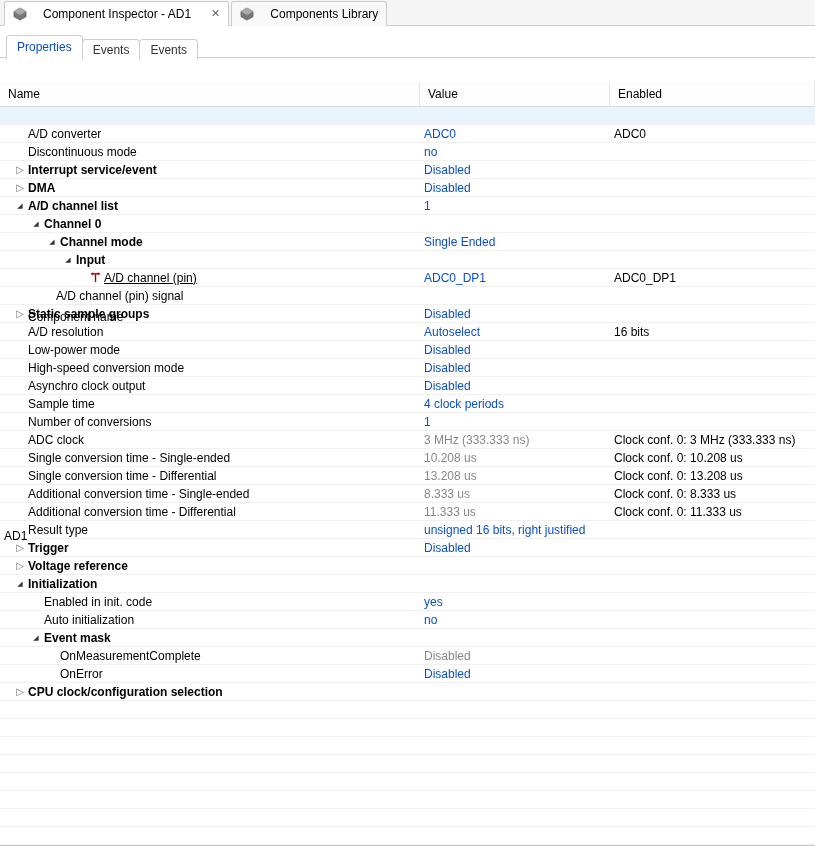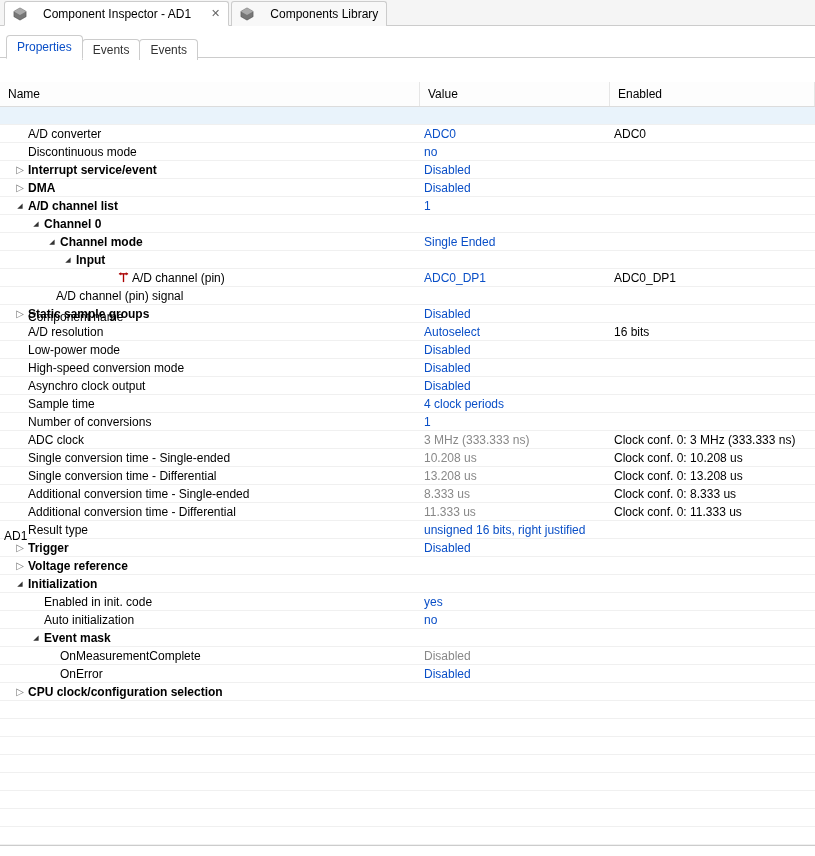--- a/index.html
+++ b/index.html
@@ -230,21 +230,21 @@
       </div>
       <div class="row">
         <div class="cell name col-name" style="padding-left: 62px;">
           <span class="twisty" style="transform: scale(0.7); color: rgb(51, 51, 51);">◢</span>
           <span class="bold" style="margin-left: 2px;">Input</span>
         </div>
         <div class="cell col-value "></div>
         <div class="cell col-details"></div>
       </div>
       <div class="row">
-        <div class="cell name col-name" style="padding-left: 106px;">
+        <div class="cell name col-name" style="padding-left: 78px; text-decoration: underline;">
           <span class="twisty"></span>
           <span class="pin-icon" style="margin-right: 3px;">
             <svg viewBox="0 0 12 12">
               <line x1="6" y1="2" x2="6" y2="11" stroke="#a00" stroke-width="1.5"></line>
               <line x1="1" y1="2" x2="11" y2="2" stroke="#a00" stroke-width="1.5"></line>
               <line x1="3" y1="0.5" x2="3" y2="3.5" stroke="#a00" stroke-width="1"></line>
               <line x1="9" y1="0.5" x2="9" y2="3.5" stroke="#a00" stroke-width="1"></line>
             </svg>
           </span>
           <span style="margin-left: 0px;">A/D channel (pin)</span>

